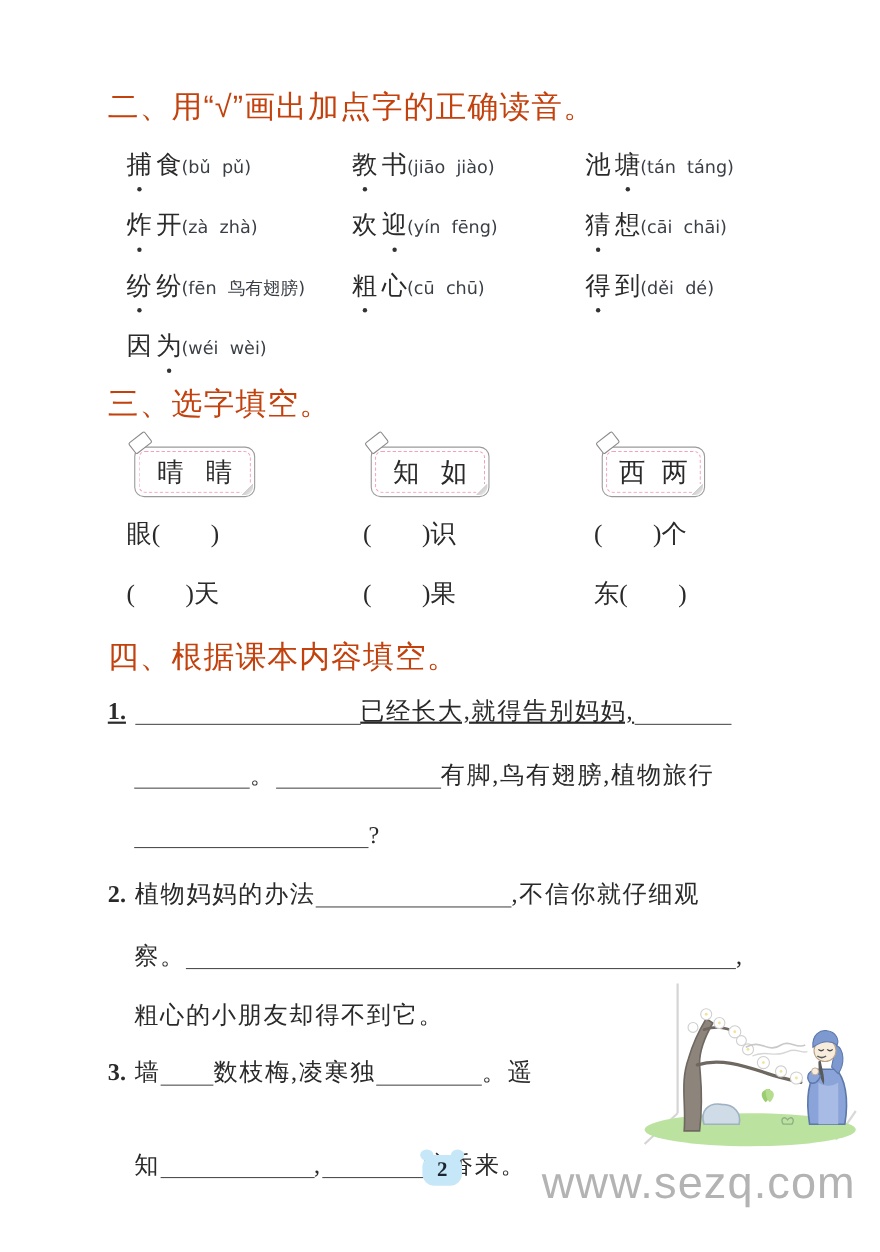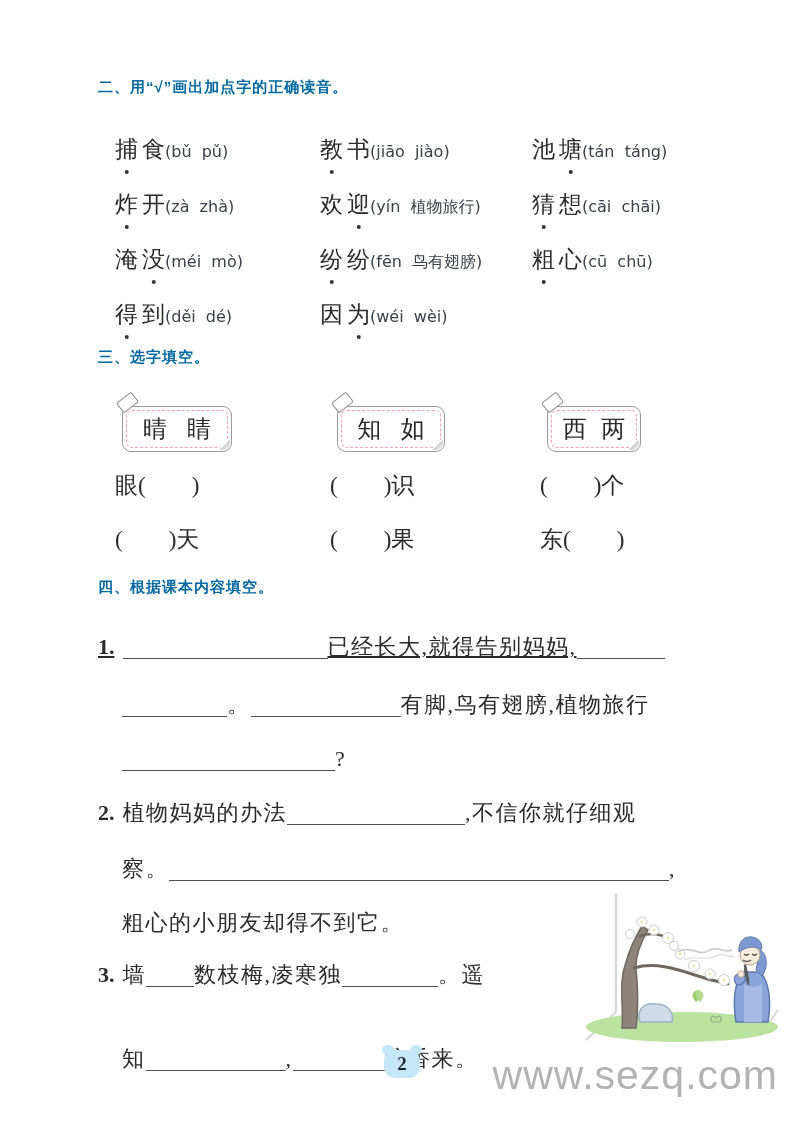--- a/index.html
+++ b/index.html
@@ -3,21 +3,21 @@
 <meta charset="utf-8">
 <style>
   html,body{margin:0;padding:0;}
   body{
     width:800px;height:1138px;background:#ffffff;position:relative;overflow:hidden;
     font-family:"Liberation Serif","DejaVu Serif",serif;color:#2a2a2a;
   }
   .sec-title{
     position:absolute;left:98px;
     font-family:"Liberation Sans","DejaVu Sans",sans-serif;
-    font-weight:bold;font-size:15px;color:#0369a1;letter-spacing:1px;white-space:nowrap;
+    font-weight:normal;font-size:28px;color:#c2410c;letter-spacing:1px;white-space:nowrap;
   }
   
   .word-grid{
     position:absolute;left:115px;top:134px;width:640px;
     display:grid;grid-template-columns:205px 212px auto;row-gap:22px;
     font-size:23px;line-height:31px;white-space:nowrap;
   }
   .ch{position:relative;display:inline-block;}
   .c1{margin-right:4px;}
   .ch.dotted::after{
@@ -97,23 +97,22 @@
 </head>
 <body>
 
 <div class="sec-title" style="top:78px">二、用“√”画出加点字的正确读音。</div>
 
 <div class="word-grid">
   <div class="word-cell"><span class="ch c1 dotted">捕</span><span class="ch c2">食</span><span class="pinyin">(bǔ  pǔ)</span></div>
   <div class="word-cell"><span class="ch c1 dotted">教</span><span class="ch c2">书</span><span class="pinyin">(jiāo  jiào)</span></div>
   <div class="word-cell"><span class="ch c1">池</span><span class="ch c2 dotted">塘</span><span class="pinyin">(tán  táng)</span></div>
   <div class="word-cell"><span class="ch c1 dotted">炸</span><span class="ch c2">开</span><span class="pinyin">(zà  zhà)</span></div>
-  <div class="word-cell"><span class="ch c1">欢</span><span class="ch c2 dotted">迎</span><span class="pinyin">(yín  植物旅行)</span></div>
+  <div class="word-cell"><span class="ch c1">欢</span><span class="ch c2 dotted">迎</span><span class="pinyin">(yín  fēng)</span></div>
   <div class="word-cell"><span class="ch c1 dotted">猜</span><span class="ch c2">想</span><span class="pinyin">(cāi  chāi)</span></div>
-  <div class="word-cell"><span class="ch c1">淹</span><span class="ch c2 dotted">没</span><span class="pinyin">(méi  mò)</span></div>
   <div class="word-cell"><span class="ch c1 dotted">纷</span><span class="ch c2">纷</span><span class="pinyin">(fēn  鸟有翅膀)</span></div>
   <div class="word-cell"><span class="ch c1 dotted">粗</span><span class="ch c2">心</span><span class="pinyin">(cū  chū)</span></div>
   <div class="word-cell"><span class="ch c1 dotted">得</span><span class="ch c2">到</span><span class="pinyin">(děi  dé)</span></div>
   <div class="word-cell"><span class="ch c1">因</span><span class="ch c2 dotted">为</span><span class="pinyin">(wéi  wèi)</span></div>
 </div>
 
 <div class="sec-title" style="top:348px">三、选字填空。</div>
 
 <div id="box1" class="charbox">
   <span class="tape"></span>

